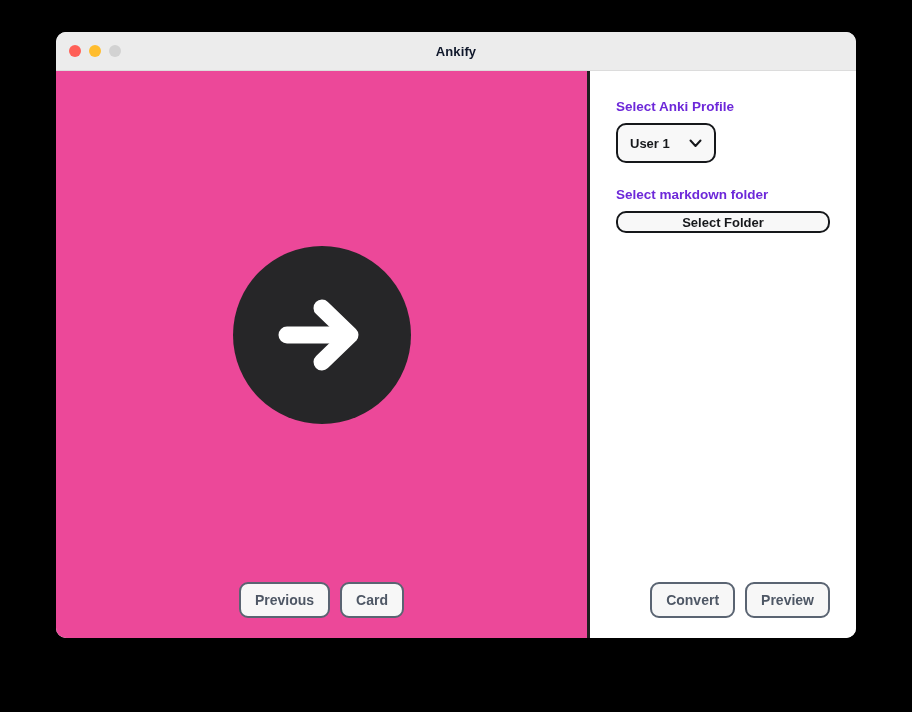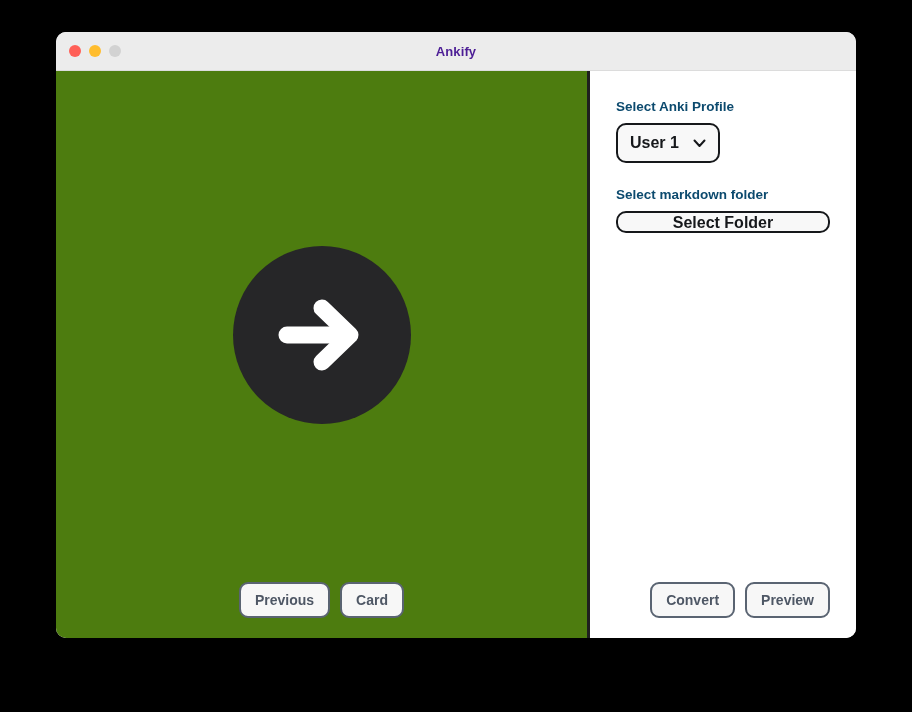--- a/index.html
+++ b/index.html
@@ -54,37 +54,37 @@
   }
   .light.close  { background: #ff5f57; }
   .light.min    { background: #ffbd2e; }
   .light.max    { background: #d2d2d2; }
 
   .window-title {
     width: 100%;
     text-align: center;
     font-size: 13px;
     font-weight: bold;
-    color: #4c1d95;
+    color: #0f172a;
     letter-spacing: 0.1px;
   }
 
   
   .content {
     flex: 1 1 auto;
     display: flex;
     min-height: 0;
   }
 
   
   .left-pane {
     position: relative;
     width: 531px;
     flex: 0 0 531px;
-    background: #4d7c0f;
+    background: #ec4899;
     border-right: 3px solid #1f1f1f;
     display: flex;
     flex-direction: column;
   }
   .preview-area {
     flex: 1 1 auto;
     display: flex;
     align-items: center;
     justify-content: center;
     padding-bottom: 40px;
@@ -128,33 +128,33 @@
   .right-pane {
     flex: 1 1 auto;
     position: relative;
     background: #ffffff;
     padding: 28px 26px 0 26px;
     box-sizing: border-box;
   }
   .field-label {
     font-size: 13.5px;
     font-weight: bold;
-    color: #0c4a6e;
+    color: #6d28d9;
     margin-bottom: 9px;
   }
   .block { margin-bottom: 24px; }
 
   
   .dark-control {
     box-sizing: border-box;
     background: #f8f8f8;
     border: 2px solid #16181b;
     border-radius: 10px;
     font-family: "Liberation Sans", sans-serif;
-    font-size: 16px;
+    font-size: 13px;
     font-weight: bold;
     color: #16181b;
   }
 
   .profile-select {
     display: inline-flex;
     align-items: center;
     justify-content: space-between;
     gap: 14px;
     height: 40px;

